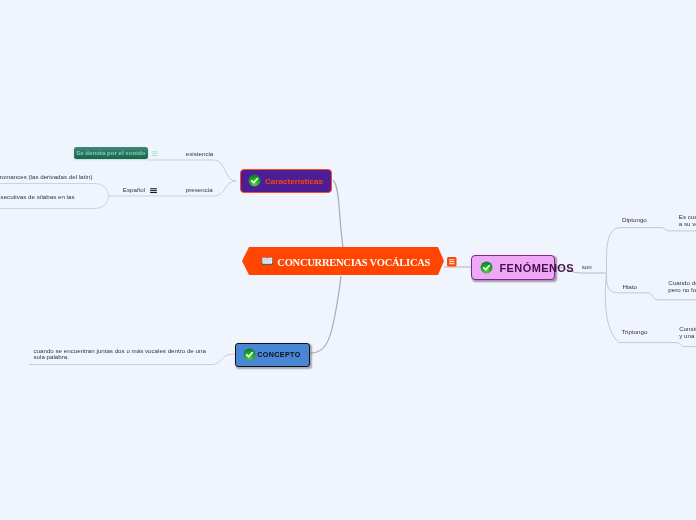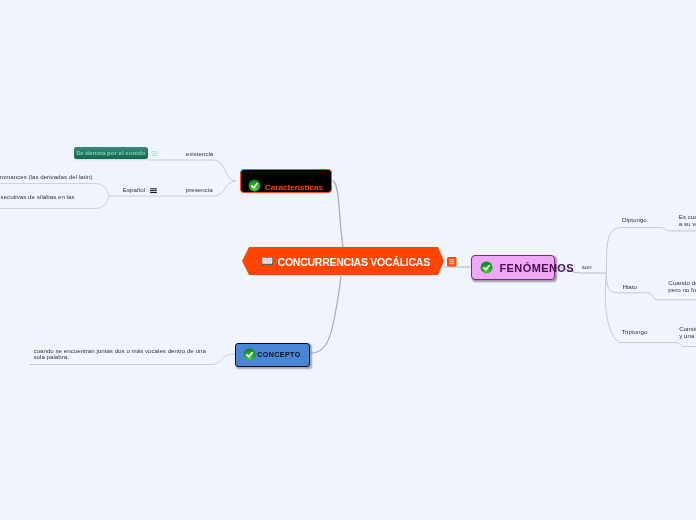--- a/index.html
+++ b/index.html
@@ -11,26 +11,26 @@
   .node{position:absolute;box-sizing:border-box;}
   .lnklabel{position:absolute;font-size:6.2px;color:#33333f;white-space:nowrap;line-height:8px;}
   .txtnode{position:absolute;font-size:6.2px;color:#33333f;line-height:6.7px;white-space:nowrap;}
   .txtnode.ra{text-align:right;}
   .txtnode .l2{display:block;}
 
   
   #central{left:242px;top:247px;width:202px;height:28px;display:flex;align-items:center;justify-content:center;}
   #central .hex{position:absolute;left:0;top:0;right:0;bottom:0;background:#FF4500;
      clip-path:polygon(0% 50%, 7px 0%, calc(100% - 6px) 0%, 100% 50%, calc(100% - 6px) 100%, 7px 100%);}
-  #central .row{position:relative;z-index:2;display:flex;align-items:center;gap:4px;padding-left:5px;}
+  #central .row{position:relative;z-index:2;display:flex;align-items:center;gap:4px;padding-left:5px;font-family:Liberation Serif, serif;}
   #central .lbl{color:#fff;font-weight:700;font-size:10.5px;letter-spacing:-0.25px;position:relative;top:1px;}
   .bookico{width:12.5px;height:10.5px;flex:0 0 12.5px;display:block;}
 
   
-  .caract{left:240px;top:168.5px;width:92px;height:24px;background:#000000;border:1.7px solid #FF4B1F;border-radius:4px;display:flex;align-items:flex-end;padding-left:7px;}
+  .caract{left:240px;top:168.5px;width:92px;height:24px;background:#4c1d95;border:1.7px solid #FF4B1F;border-radius:4px;display:flex;align-items:center;padding-left:7px;}
   .caract .t{color:#FF4500;font-weight:700;font-size:8.1px;margin-left:4px;letter-spacing:0;position:relative;top:0.6px;}
 
   .fen{left:471px;top:255px;width:84px;height:25px;background:#efa8f5;border:1.8px solid #7d2690;border-radius:4px;display:flex;align-items:center;padding-left:8.4px;box-shadow:1.3px 1.6px 1.6px rgba(35,10,45,.4);}
   .fen .t{color:#46104f;font-weight:700;font-size:11px;letter-spacing:.42px;margin-left:6px;}
 
   .conc{left:234.5px;top:342.5px;width:75px;height:24px;background:#4a86d6;border:1.6px solid #111;border-radius:3px;display:flex;align-items:center;padding-left:7.7px;box-shadow:1.3px 1.6px 1.6px rgba(20,25,45,.35);}
   .conc .t{color:#0d0d0d;font-weight:700;font-size:7.1px;letter-spacing:.42px;margin-left:1px;}
 
   .chk{width:13px;height:13px;flex:0 0 13px;}
 

